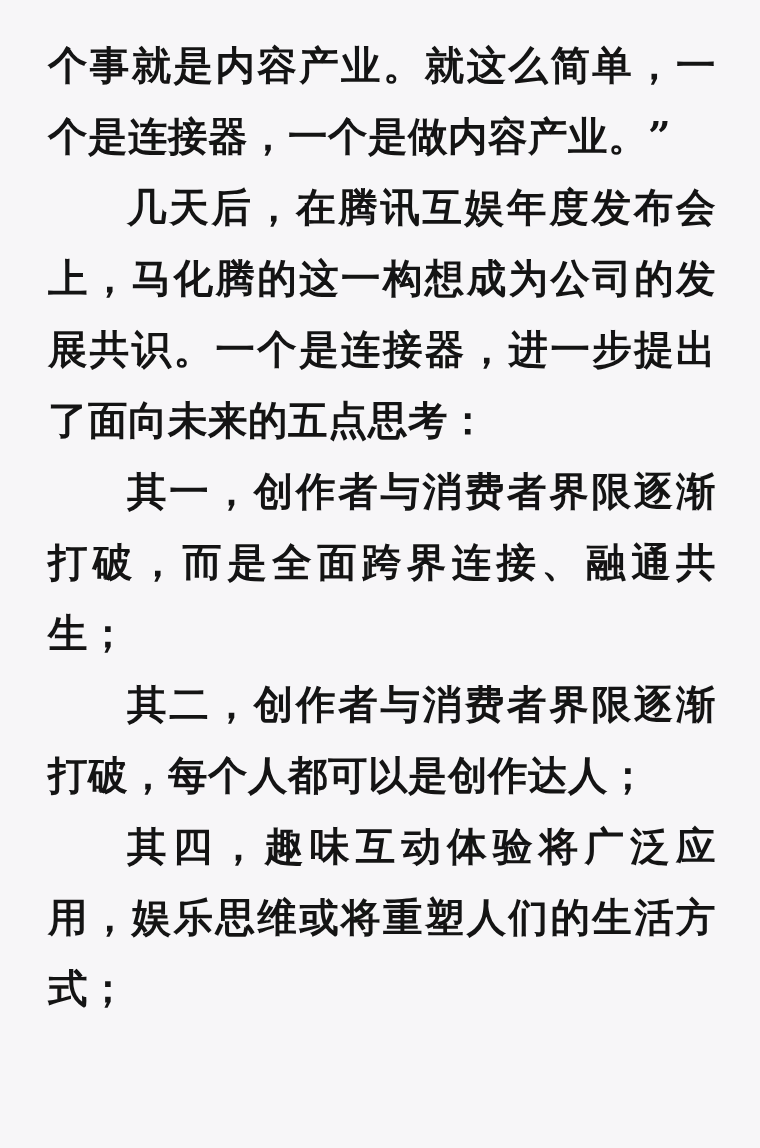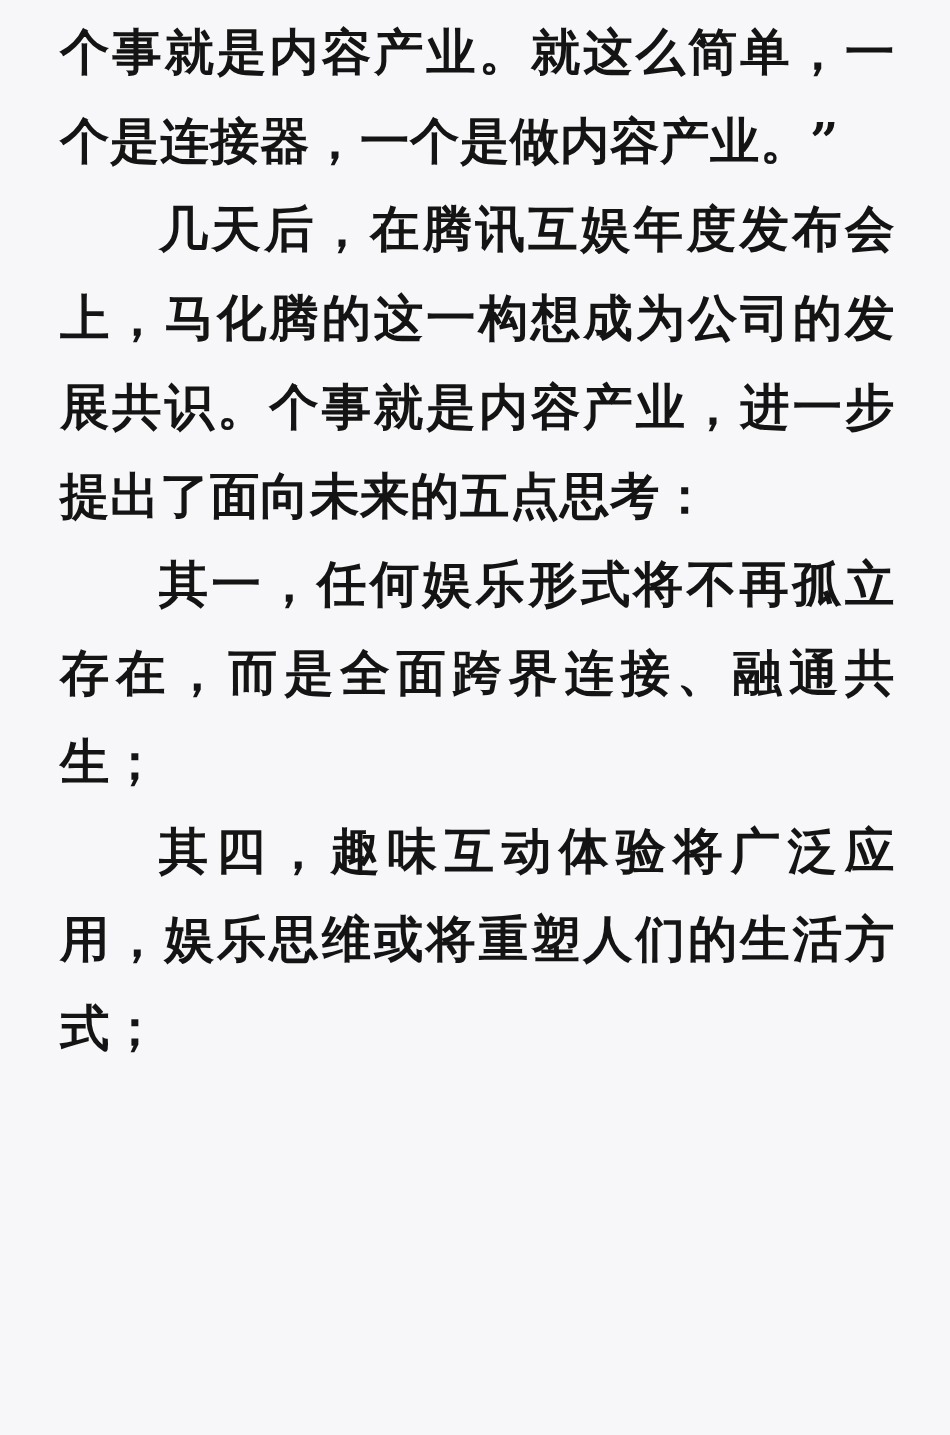--- a/index.html
+++ b/index.html
@@ -10,21 +10,21 @@
   body {
     width: 760px;
     height: 1148px;
     overflow: hidden;
     font-family: "DejaVu Serif", "Liberation Serif", serif;
   }
   .page {
     width: 760px;
     height: 1148px;
     box-sizing: border-box;
-    padding: 7px 44px 10px 48px;
+    padding: 30px 44px 10px 48px;
     background: #f7f6f8;
     display: flex;
     flex-direction: column;
     justify-content: flex-start;
   }
   .article {
     color: #141414;
   }
   .para {
     font-size: 39.5px;
@@ -39,18 +39,19 @@
   .para.indent {
     text-indent: 2em;
   }
 </style>
 </head>
 <body>
 
 <div class="page">
   <article class="article">
     <p class="para">个事就是内容产业。就这么简单，一个是连接器，一个是做内容产业。”</p>
-    <p class="para indent">几天后，在腾讯互娱年度发布会上，马化腾的这一构想成为公司的发展共识。个事就是内容产业，进一步提出了面向未来的五点思考：</p>
-    <p class="para indent">其一，任何娱乐形式将不再孤立存在，而是全面跨界连接、融通共生；</p>
+    <p class="para indent">几天后，在腾讯互娱年度发布会上，马化腾的这一构想成为公司的发展共识。一个是连接器，进一步提出了面向未来的五点思考：</p>
+    <p class="para indent">其一，创作者与消费者界限逐渐打破，而是全面跨界连接、融通共生；</p>
+    <p class="para indent">其二，创作者与消费者界限逐渐打破，每个人都可以是创作达人；</p>
     <p class="para indent">其四，趣味互动体验将广泛应用，娱乐思维或将重塑人们的生活方式；</p>
 
   </article>
 </div>
 
 </body></html>

